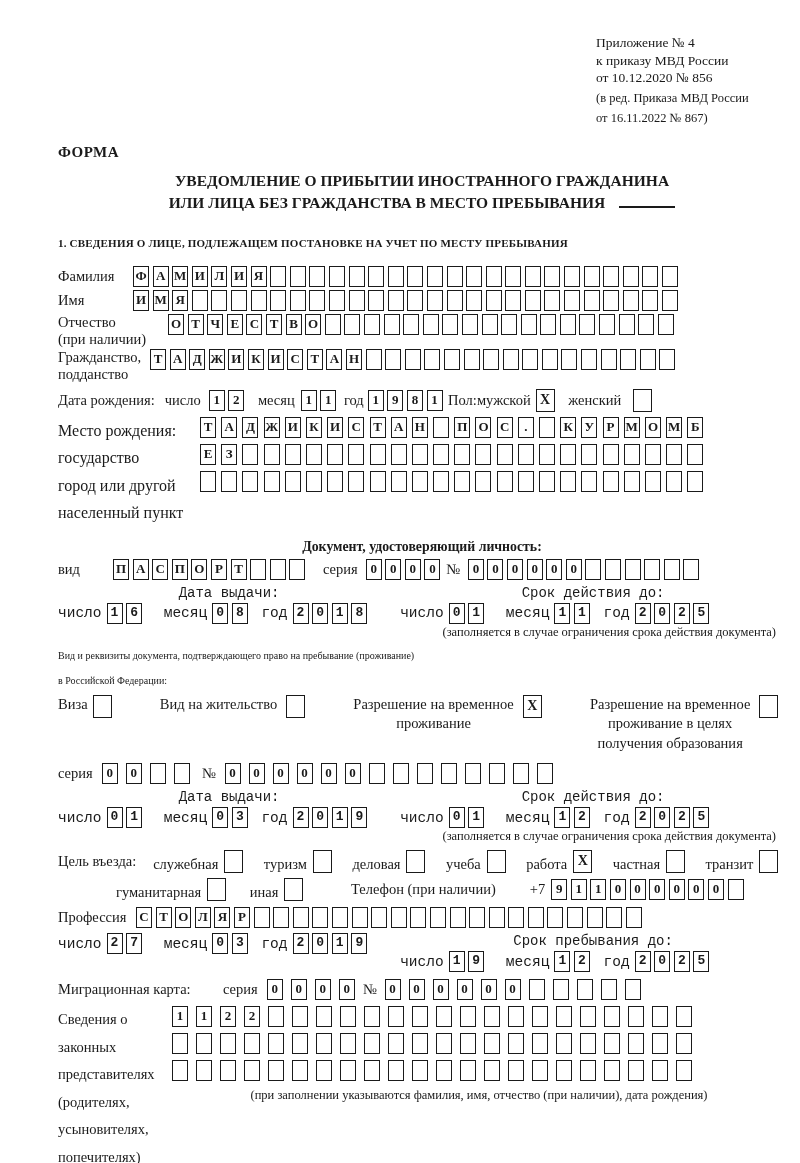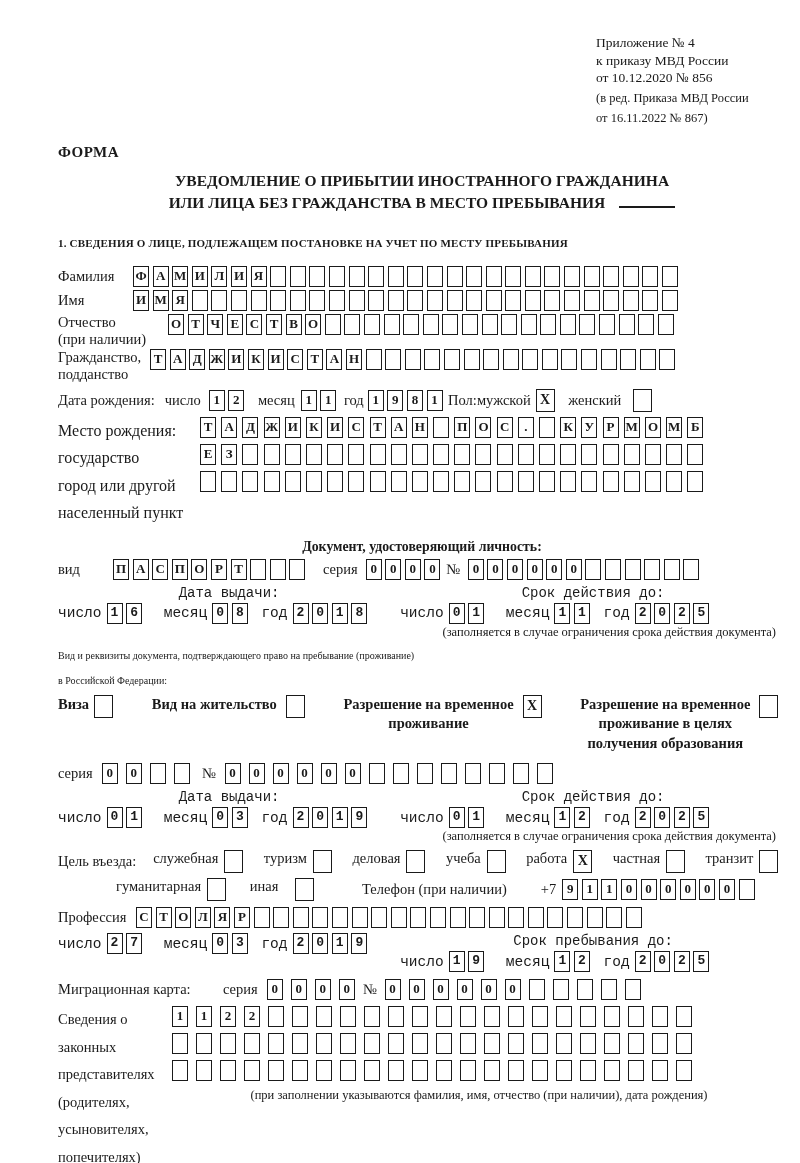--- a/index.html
+++ b/index.html
@@ -55,27 +55,27 @@
   .dline{ display:flex; align-items:center; font-size:14.5px; }
   .dline .lbl{ margin-right:5px; }
   .dline .cells{ margin-right:10px; }
   .note{ text-align:right; font-size:12.5px; padding-right:10px; margin-top:1px; }
 
   
   .intro{ font-size:10px; margin-top:7px; line-height:18px;font-family:Liberation Serif, serif; }
   .intro + .intro{ margin-top:7px; }
   .opts{ display:flex; align-items:flex-start; justify-content:space-between; margin-top:5px; font-size:14.5px; padding-right:4px; }
   .opt{ display:flex; align-items:flex-start; }
-  .optlines{ text-align:center; line-height:19.5px;font-weight:bold; }
+  .optlines{ text-align:center; line-height:19.5px; }
   .opt .cells{ margin-left:9px; }
   .serial-row{ margin-top:10px; }
 
   
   .prow{ display:flex; align-items:center; justify-content:space-between; font-size:14.5px; margin-top:6px; padding-right:4px; }
-  .pitem{ display:flex; align-items:flex-start; }
+  .pitem{ display:flex; align-items:flex-end; }
   .pitem .cells{ margin-left:6px; }
   .prow2{ display:flex; align-items:center; font-size:14.5px; margin-top:5px; }
 
   
   .legal{ display:flex; align-items:flex-start; margin-top:6px; }
   .legal-labels{ flex:0 0 114px; font-size:14.5px; line-height:27.6px; }
   .legal-right{ flex:1; }
   .legal-right .cells{ display:flex; margin-bottom:6px; }
   .legal-note{ text-align:center; font-size:12.5px; margin-top:7px; }
 </style>
@@ -609,21 +609,21 @@
         </span>
     </div>
 
     <div class="prow2">
       <span class="pitem" style="margin-left:58px;">
           <span>гуманитарная</span>
           <span class="cells cb">
             <span class="cell">&nbsp;</span>
           </span>
         </span>
-      <span class="pitem" style="margin-left:20px;gap:11px;">
+      <span class="pitem" style="margin-left:20px;">
           <span>иная</span>
           <span class="cells cb">
             <span class="cell">&nbsp;</span>
           </span>
         </span>
       <span class="lbl" style="margin-left:44px;">Телефон (при наличии)</span>
       <span class="lbl" style="margin-left:34px;margin-right:6px;">+7</span>
       <span class="cells">
           <span class="cell">9</span>
           <span class="cell">1</span>

